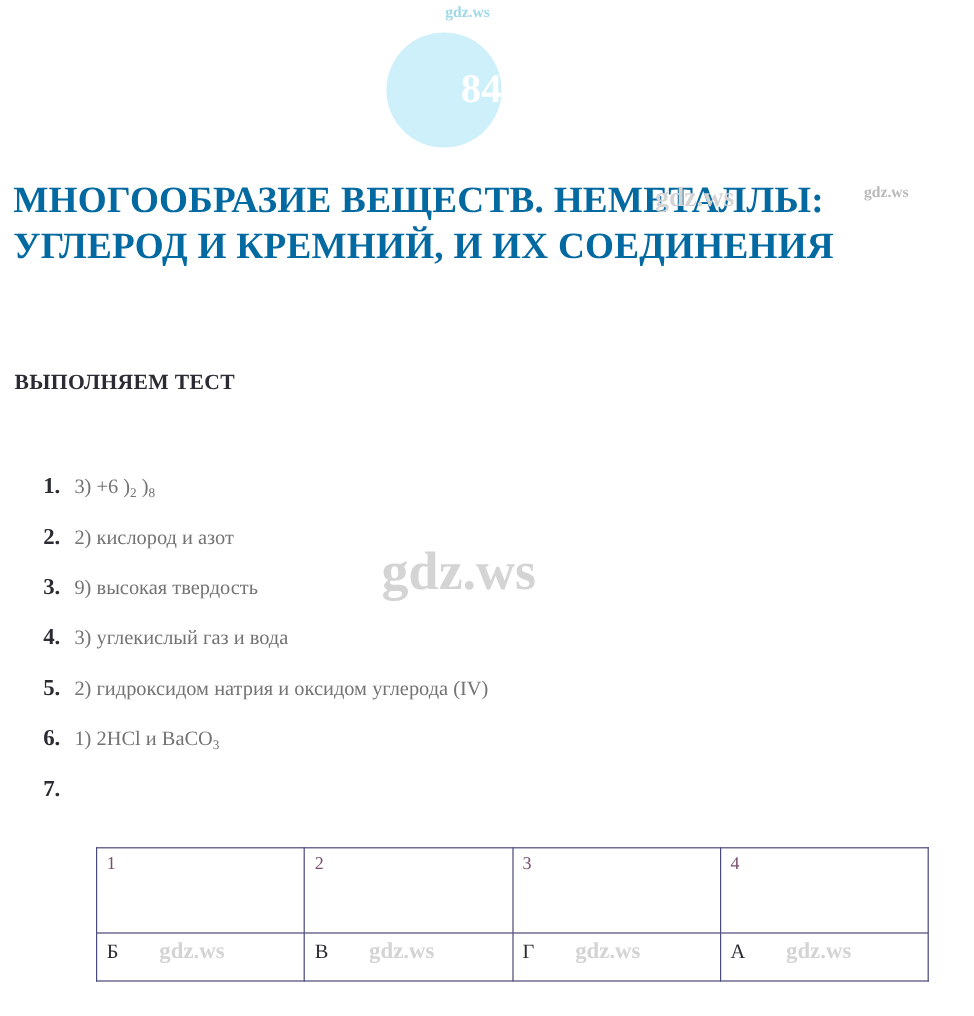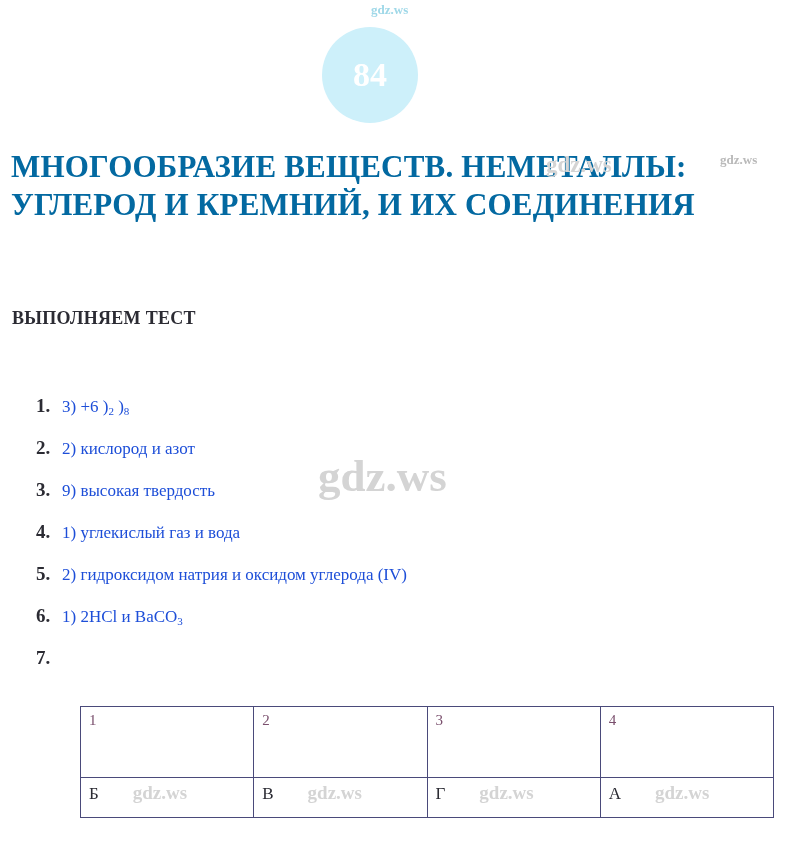--- a/index.html
+++ b/index.html
@@ -36,21 +36,21 @@
   .page-badge {
     position: absolute;
     top: 27px;
     left: 322px;
     width: 96px;
     height: 96px;
     border-radius: 50%;
     background: #cdf0fa;
     display: flex;
     align-items: center;
-    justify-content: center;
+    justify-content: flex-end;
   }
   .page-badge span {
     font-family: "Liberation Serif", serif;
     font-size: 34px;
     font-weight: bold;
     color: #ffffff;
   }
 
   
   .doc-title {
@@ -94,21 +94,21 @@
     font-family: "Liberation Serif", serif;
     font-size: 19px;
     font-weight: bold;
     color: #2b2b33;
     width: 26px;
     flex: 0 0 26px;
   }
   .ans-text {
     font-family: "Liberation Serif", serif;
     font-size: 17px;
-    color: #1d4ed8;
+    color: #737373;
   }
   .ans-text sub {
     font-size: 11px;
     vertical-align: -3px;
   }
 
   
   .wm-center {
     position: absolute;
     top: 450px;
@@ -203,21 +203,21 @@
     <div class="ans-row">
       <div class="ans-num">2.</div>
       <div class="ans-text">2) кислород и азот</div>
     </div>
     <div class="ans-row">
       <div class="ans-num">3.</div>
       <div class="ans-text">9) высокая твердость</div>
     </div>
     <div class="ans-row">
       <div class="ans-num">4.</div>
-      <div class="ans-text">1) углекислый газ и вода</div>
+      <div class="ans-text">3) углекислый газ и вода</div>
     </div>
     <div class="ans-row">
       <div class="ans-num">5.</div>
       <div class="ans-text">2) гидроксидом натрия и оксидом углерода (IV)</div>
     </div>
     <div class="ans-row">
       <div class="ans-num">6.</div>
       <div class="ans-text">1) 2HCl и BaCO<sub>3</sub></div>
     </div>
     <div class="ans-row">

